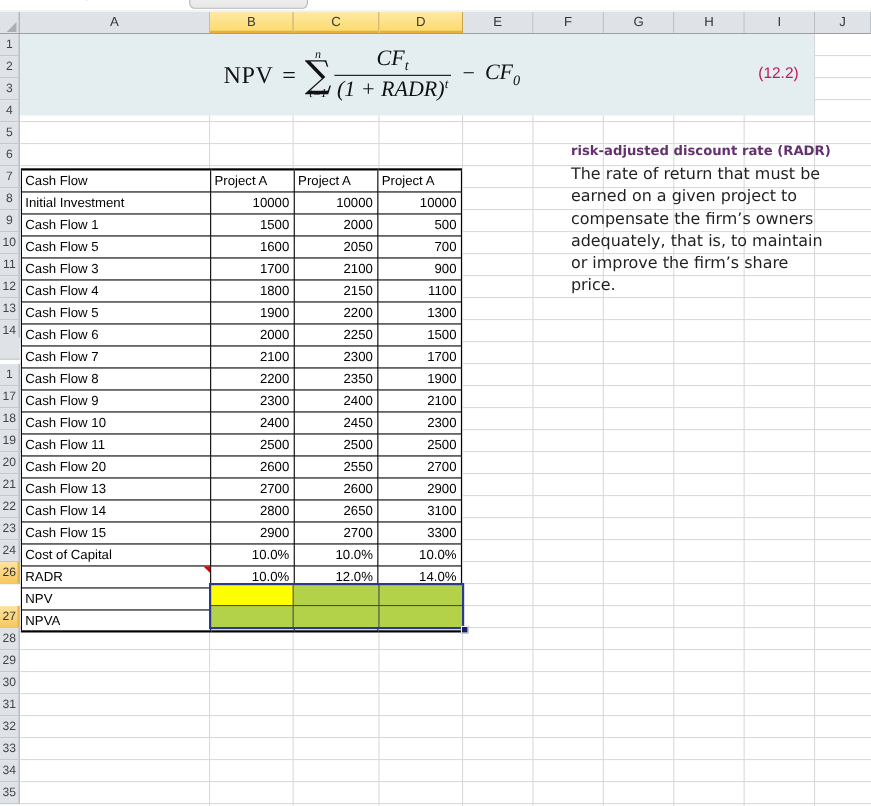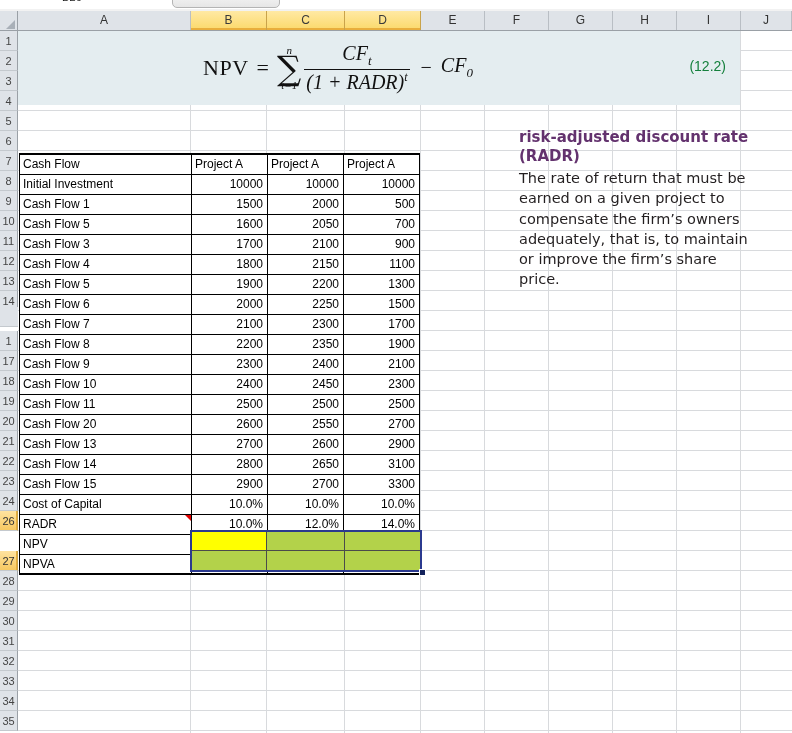--- a/index.html
+++ b/index.html
@@ -44,21 +44,21 @@
   
   .grid{position:absolute;left:18px;top:31px;width:774px;height:702px;overflow:hidden;background:#fff;}
   .gv{position:absolute;top:0;width:1px;height:702px;background:#d8dadd;}
   .gh{position:absolute;left:0;width:774px;height:1px;background:#d8dadd;}
 
   
   .eqpanel{position:absolute;left:18px;top:31px;width:722px;height:74px;
      background:#e4edf0;}
   .eq{position:absolute;left:0;top:0;width:640px;height:74px;
      display:flex;align-items:center;justify-content:center;}
-  .eqnum{position:absolute;right:14px;top:27px;font-size:14px;color:#15803d;
+  .eqnum{position:absolute;right:14px;top:27px;font-size:14px;color:#be185d;
      font-family:"Liberation Sans",sans-serif;}
 
   
   .math{font-family:"Liberation Serif",serif;color:#111;white-space:nowrap;
      display:flex;align-items:center;font-size:22px;}
   .math .lhs{font-size:22px;letter-spacing:.5px;}
   .math .eqs{margin:0 8px;font-size:22px;}
   .sigmawrap{display:inline-flex;flex-direction:column;align-items:center;
      justify-content:center;margin-right:1px;line-height:1;}
   .sigmawrap .sup{font-size:11px;font-style:italic;margin-bottom:-2px;}
@@ -70,21 +70,21 @@
   .frac .bar{width:100%;height:1.5px;background:#111;}
   .frac .den{font-style:italic;font-size:20px;padding:1px 2px 0 2px;}
   .minus{margin:0 9px 0 9px;font-size:20px;}
   .cf0{font-style:italic;font-size:20px;}
   .sm{font-size:13px;vertical-align:sub;}
   .supx{font-size:12px;vertical-align:super;}
 
   
   .note{position:absolute;left:519px;top:128px;width:238px;}
   .note .hd{font-family:"DejaVu Sans",sans-serif;font-weight:bold;color:#63326e;
-     font-size:15px;line-height:19px;margin-bottom:2px;}
+     font-size:12px;line-height:19px;margin-bottom:2px;}
   .note .bd{font-family:"DejaVu Sans",sans-serif;color:#231f20;font-size:14.5px;line-height:20.3px;}
 
   
   .tbl{position:absolute;left:19px;top:153px;border-collapse:collapse;padding-left:20px;}
   .tbl td{height:20px;box-sizing:border-box;font-size:12px;color:#000;
      font-family:"Liberation Sans",sans-serif;padding:0 3px;
      border:1px solid #000;background:#fff;}
   .tbl td.lbl{width:172px;text-align:left;}
   .tbl td.num{width:76px;text-align:right;padding-right:4px;}
   .tbl tr.hdr td{border-bottom:1px solid #000;}

